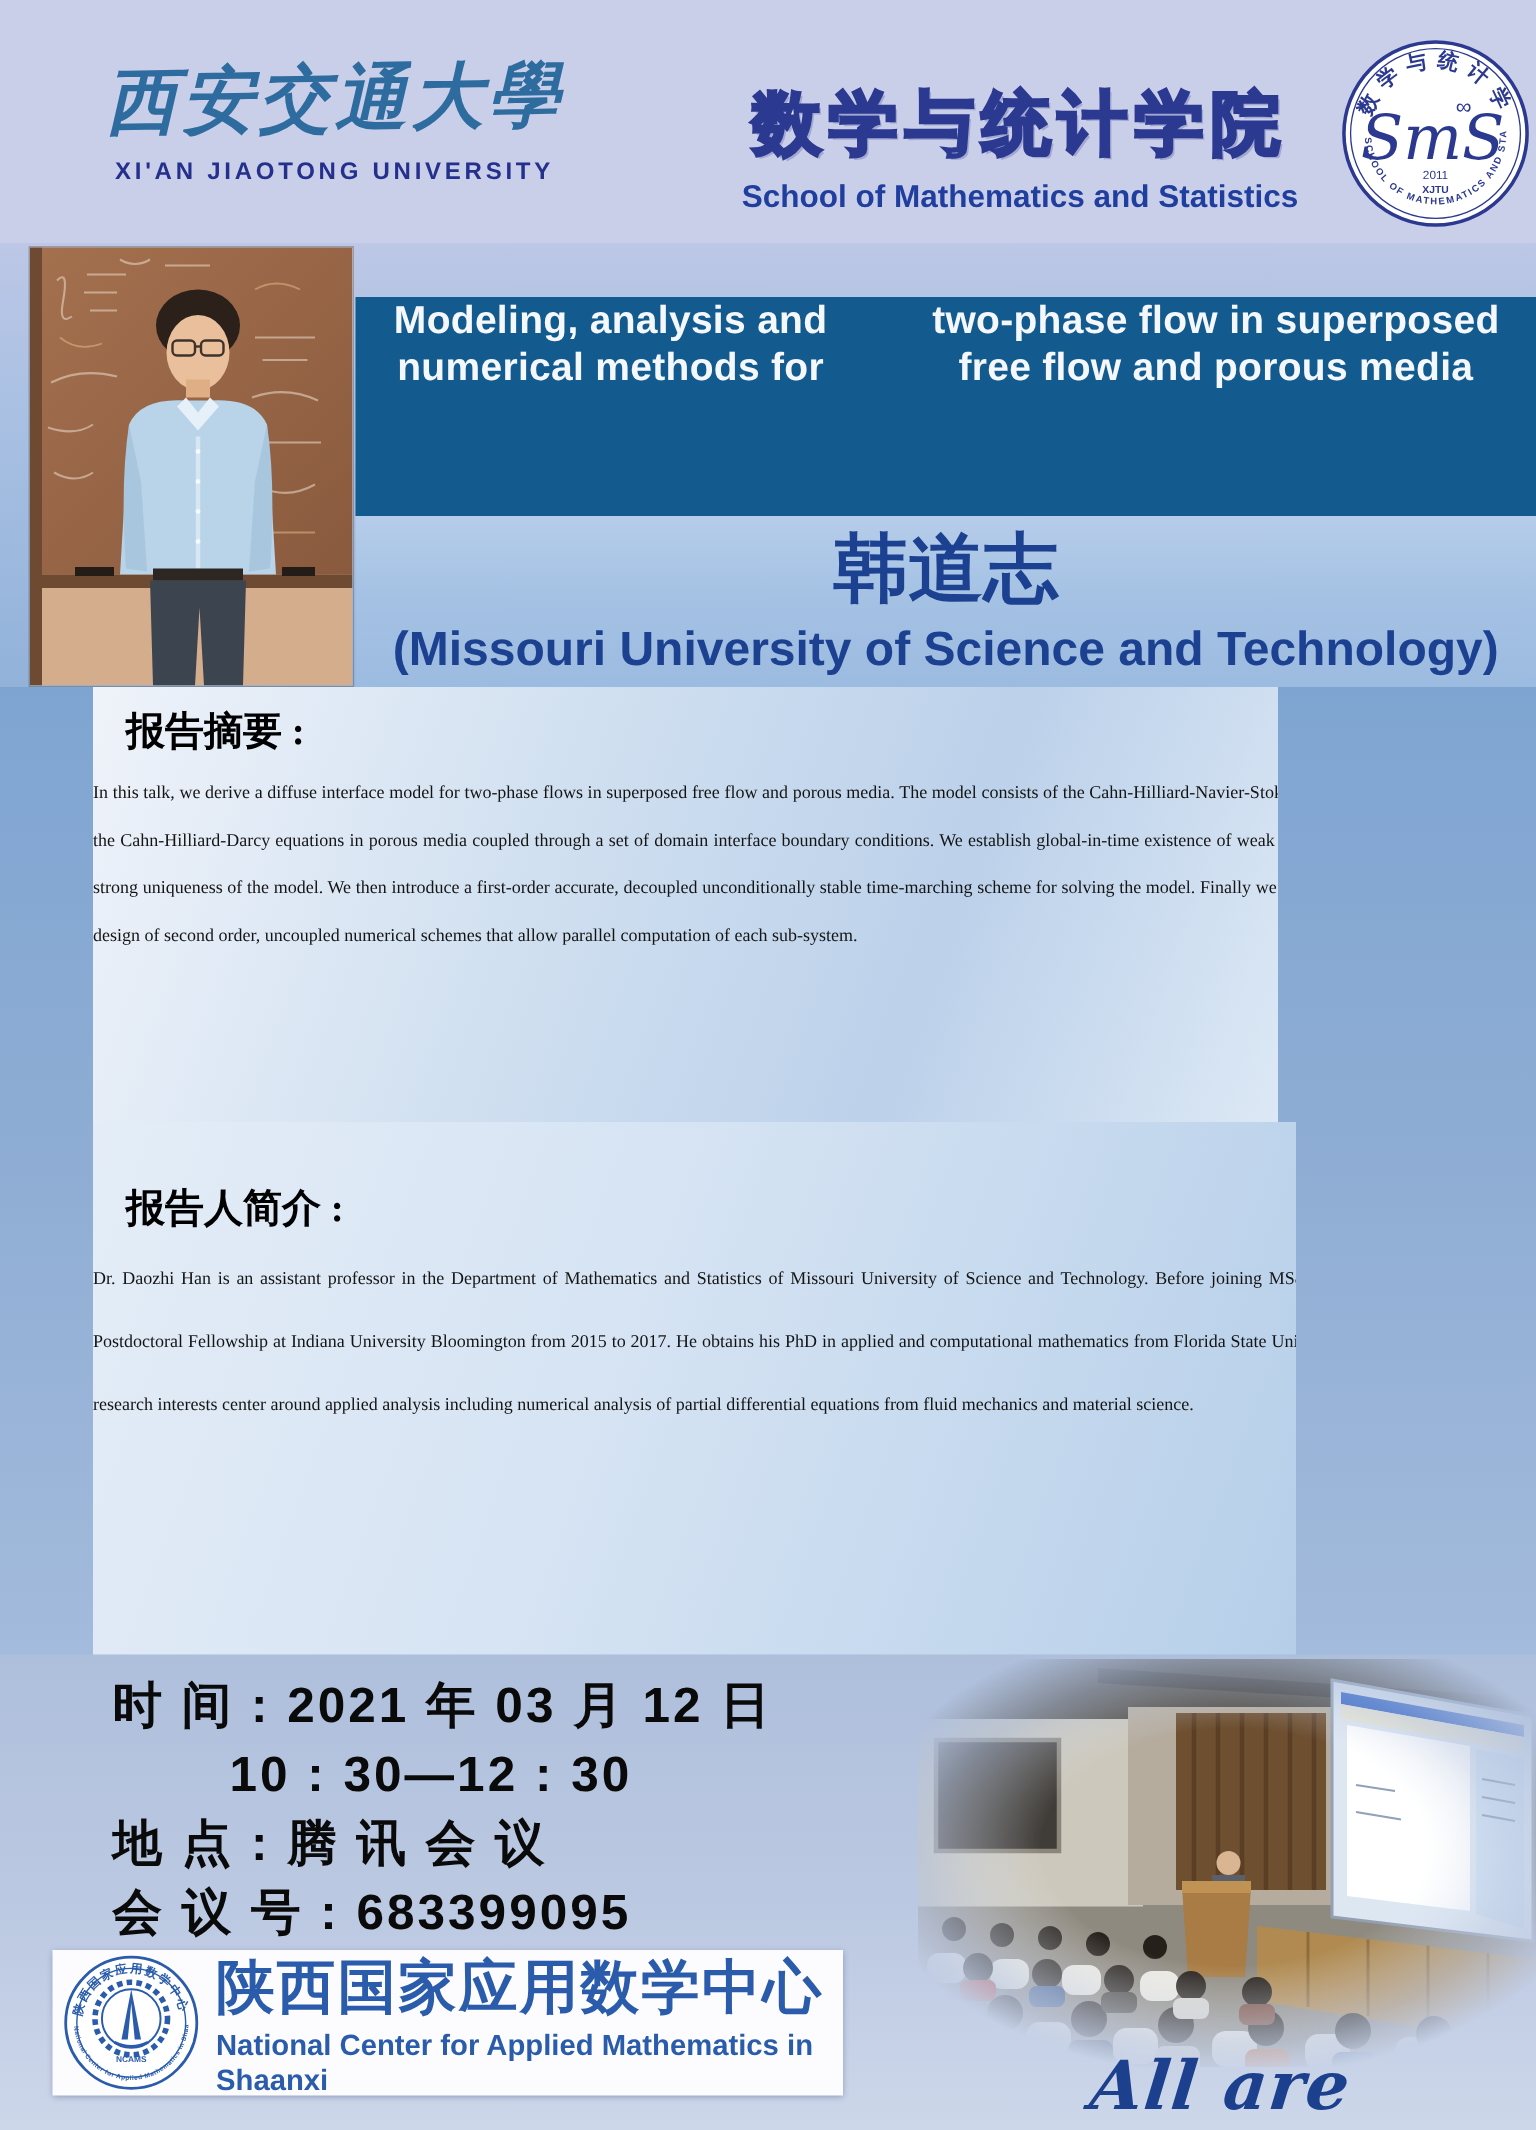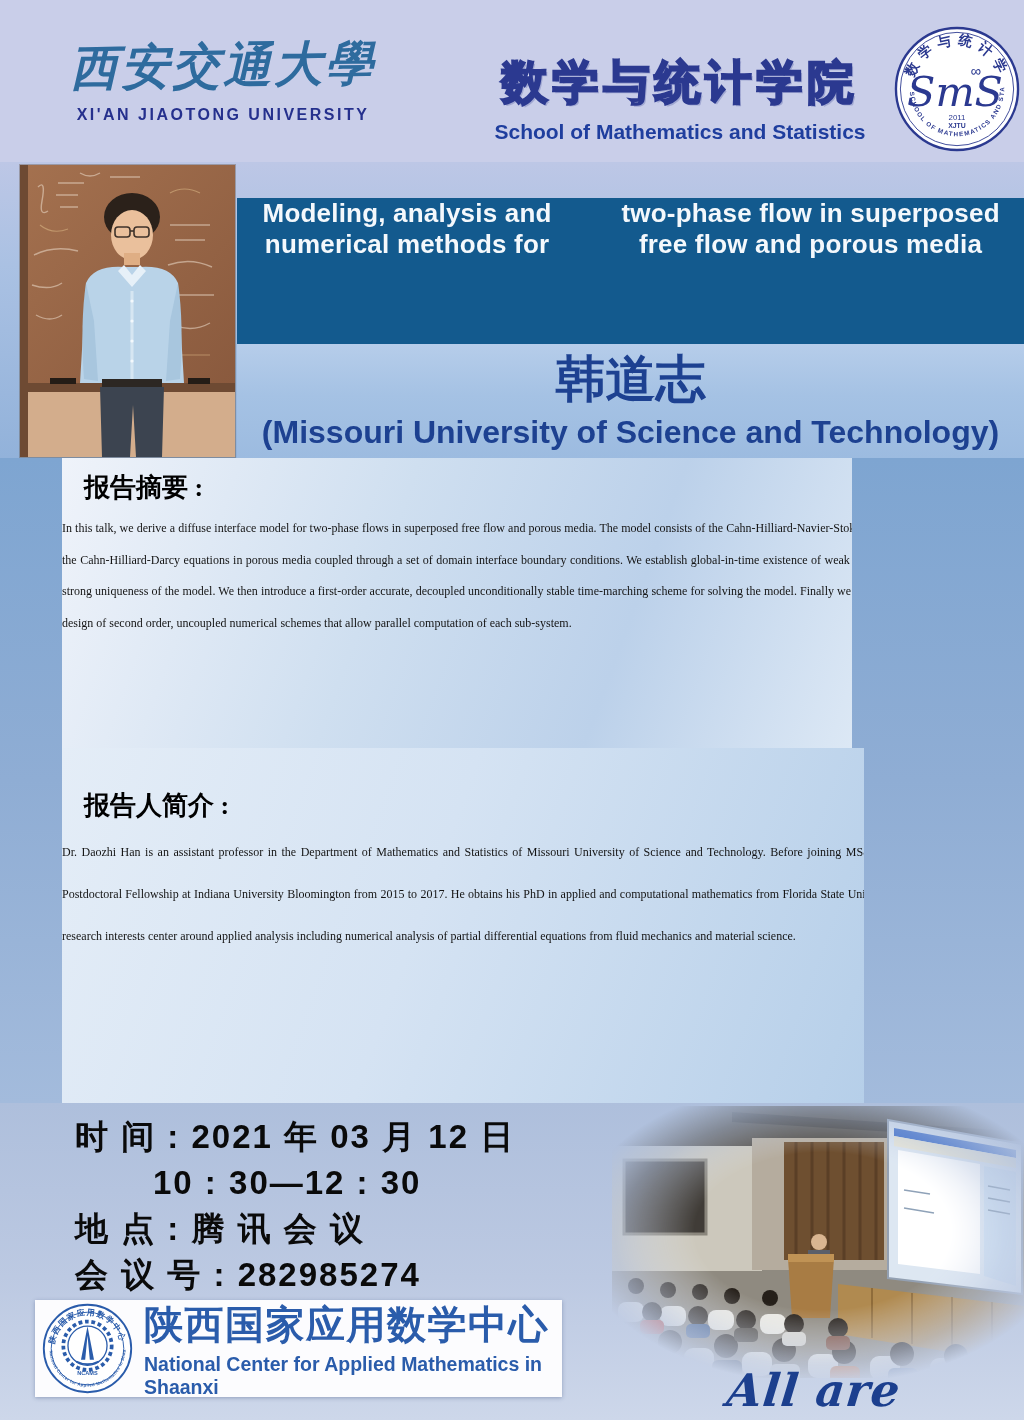--- a/index.html
+++ b/index.html
@@ -175,21 +175,21 @@
 
   <section class="abs panel bio">
     <h2>报告人简介 :</h2>
     <div class="body">Dr. Daozhi Han is an assistant professor in the Department of Mathematics and Statistics of Missouri University of Science and Technology. Before joining MS&amp;T, Dr. Han holds a Zorn Postdoctoral Fellowship at Indiana University Bloomington from 2015 to 2017. He obtains his PhD in applied and computational mathematics from Florida State University in 2015. Dr. Han’ s research interests center around applied analysis including numerical analysis of partial differential equations from fluid mechanics and material science.</div>
   </section>
 
   <div class="abs details">
     <div class="l">时 间 :  2021 年 03 月 12 日</div>
     <div class="l indent">10 : 30—12 : 30</div>
     <div class="l">地 点 :  腾 讯 会 议</div>
-    <div class="l">会 议 号 :  282985274</div>
+    <div class="l">会 议 号 :  683399095</div>
   </div>
 
   <div class="abs glow"></div>
   <div class="abs hall">
     <svg width="412" height="272" viewBox="0 0 412 272">
       <rect x="0" y="0" width="412" height="272" fill="#8f8a80"></rect>
       <polygon points="0,0 412,0 412,34 0,62" fill="#4e4a44"></polygon>
       <polygon points="120,6 412,26 412,34 120,16" fill="#3a3733"></polygon>
       <rect x="0" y="40" width="150" height="125" fill="#ccc8bc"></rect>
       <rect x="12" y="54" width="82" height="74" fill="#403c37" stroke="#8a867c" stroke-width="3"></rect>

